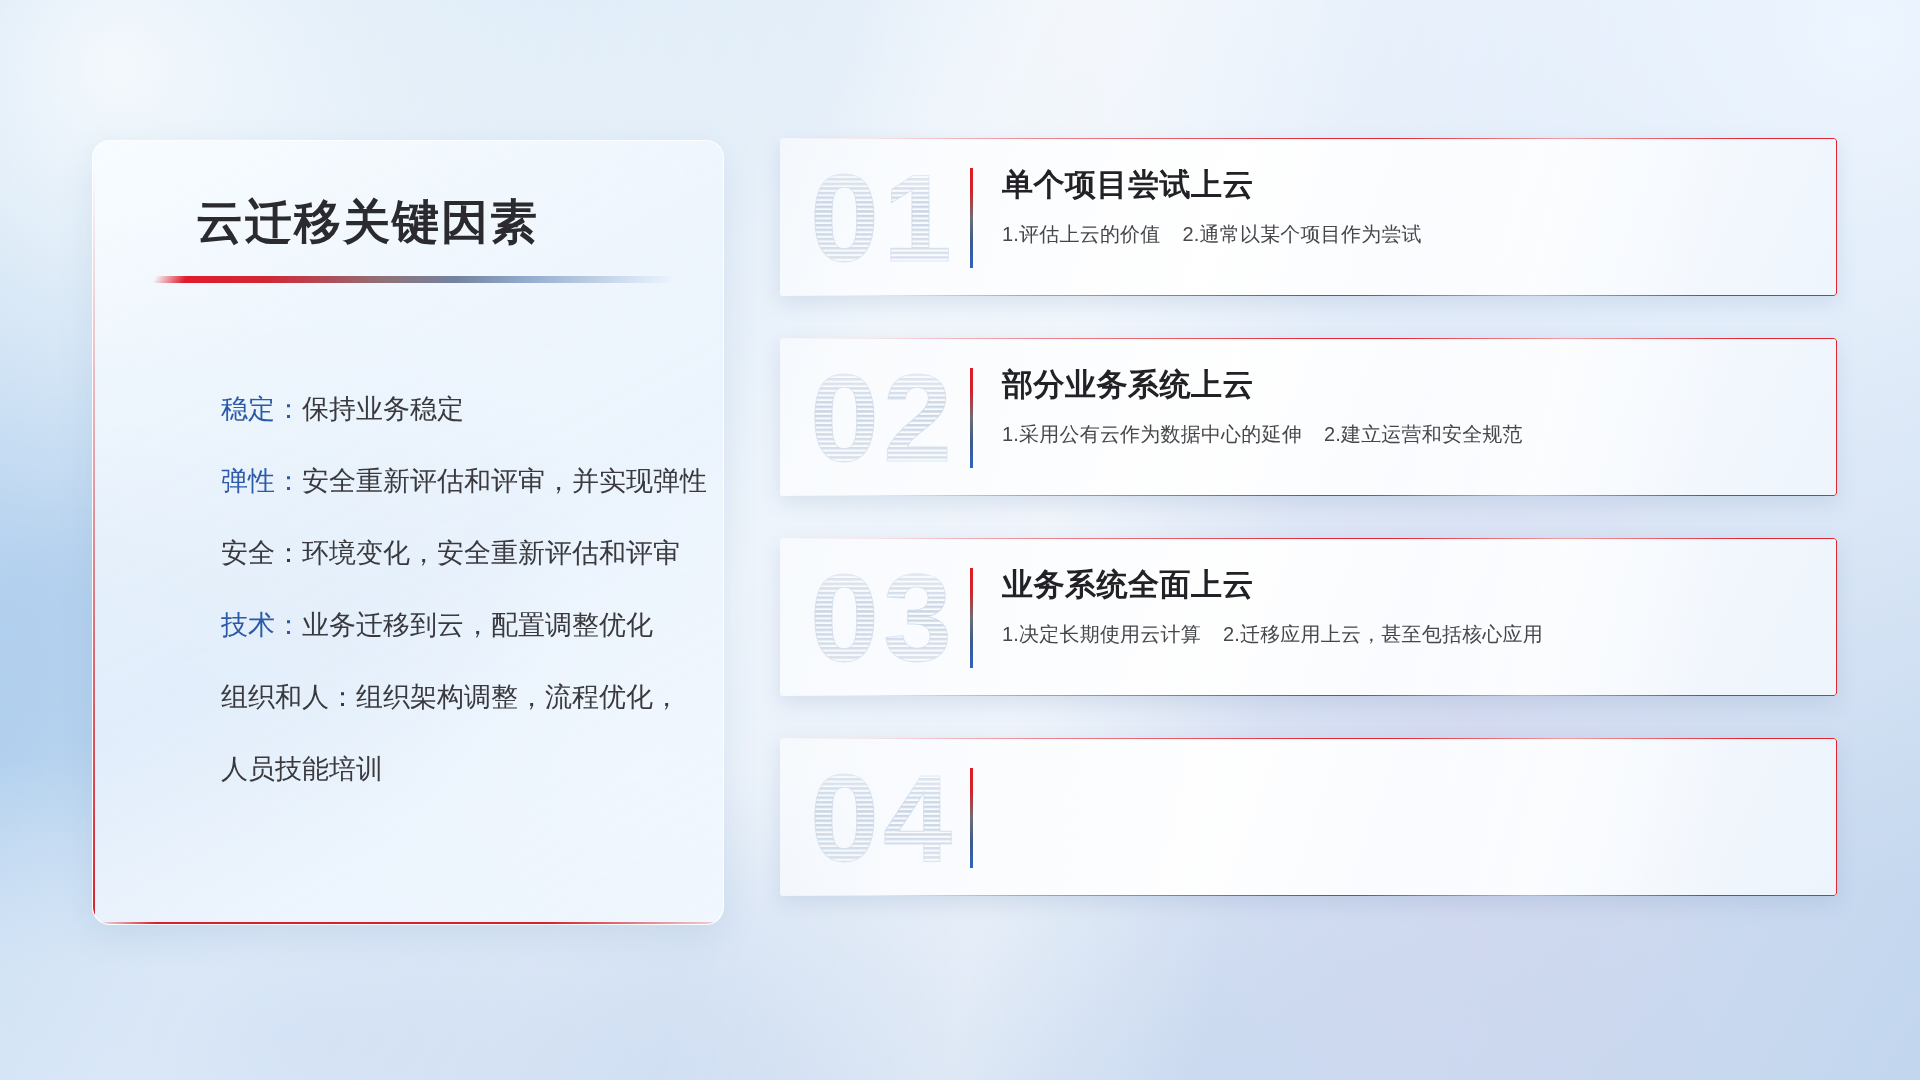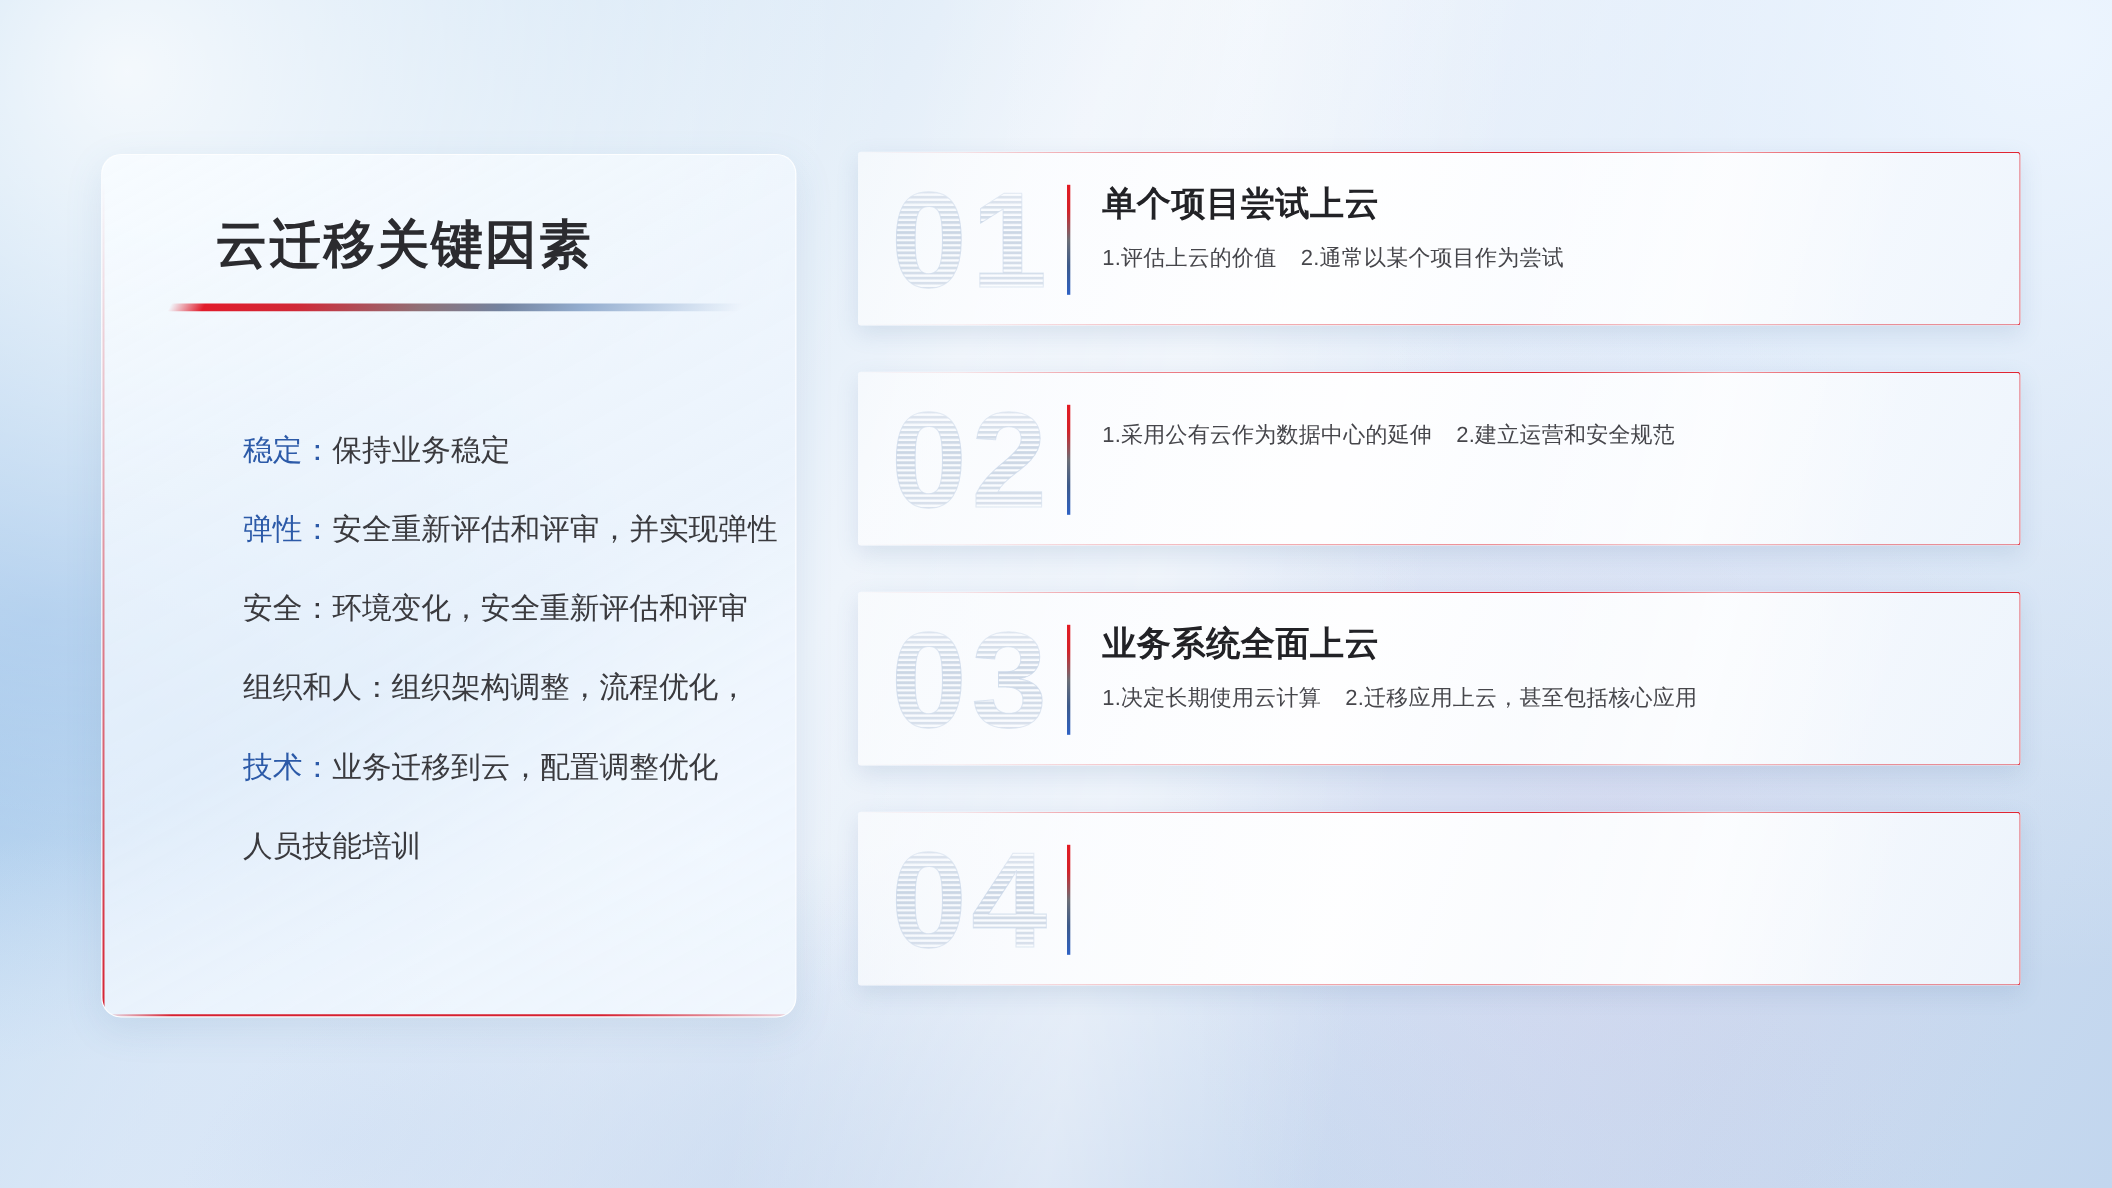--- a/index.html
+++ b/index.html
@@ -235,25 +235,25 @@
 
       <div class="factor-row">
         <span class="factor-label">弹性：</span><span class="factor-text">安全重新评估和评审，并实现弹性</span>
       </div>
 
       <div class="factor-row">
         <span class="factor-label dark">安全：</span><span class="factor-text">环境变化，安全重新评估和评审</span>
       </div>
 
       <div class="factor-row">
+        <span class="factor-label">技术：</span><span class="factor-text">业务迁移到云，配置调整优化</span>
+      </div>
+
+      <div class="factor-row">
         <span class="factor-label dark">组织和人：</span><span class="factor-text">组织架构调整，流程优化，</span>
-      </div>
-
-      <div class="factor-row">
-        <span class="factor-label">技术：</span><span class="factor-text">业务迁移到云，配置调整优化</span>
       </div>
 
       <div class="factor-row">
         <span class="factor-text">人员技能培训</span>
       </div>
 
     </div>
   </section>
 
   <section id="cards">
@@ -308,20 +308,21 @@
             </mask>
           </defs>
           <g mask="url(#nummask2)">
             <text x="2" y="106" font-family="'Liberation Sans', sans-serif" font-size="124" font-weight="bold" letter-spacing="4" fill="url(#stripes2)">02</text>
             <text x="2" y="106" font-family="'Liberation Sans', sans-serif" font-size="124" font-weight="bold" letter-spacing="4" fill="none" stroke="#c3d2e6" stroke-width="0.9" opacity="0.7">02</text>
           </g>
         </svg>
       </div>
       <div class="card-divider"></div>
       <div class="card-body">
+        <h2 class="card-title">部分业务系统上云</h2>
         <p class="card-desc"><span>1.采用公有云作为数据中心的延伸</span><span class="gap"></span><span>2.建立运营和安全规范</span></p>
       </div>
     </article>
 
     <article class="card">
       <div class="card-outline"></div>
       <div class="card-gloss"></div>
       <div class="card-number">
         <svg viewBox="0 0 180 124" aria-hidden="true">
           <defs>

